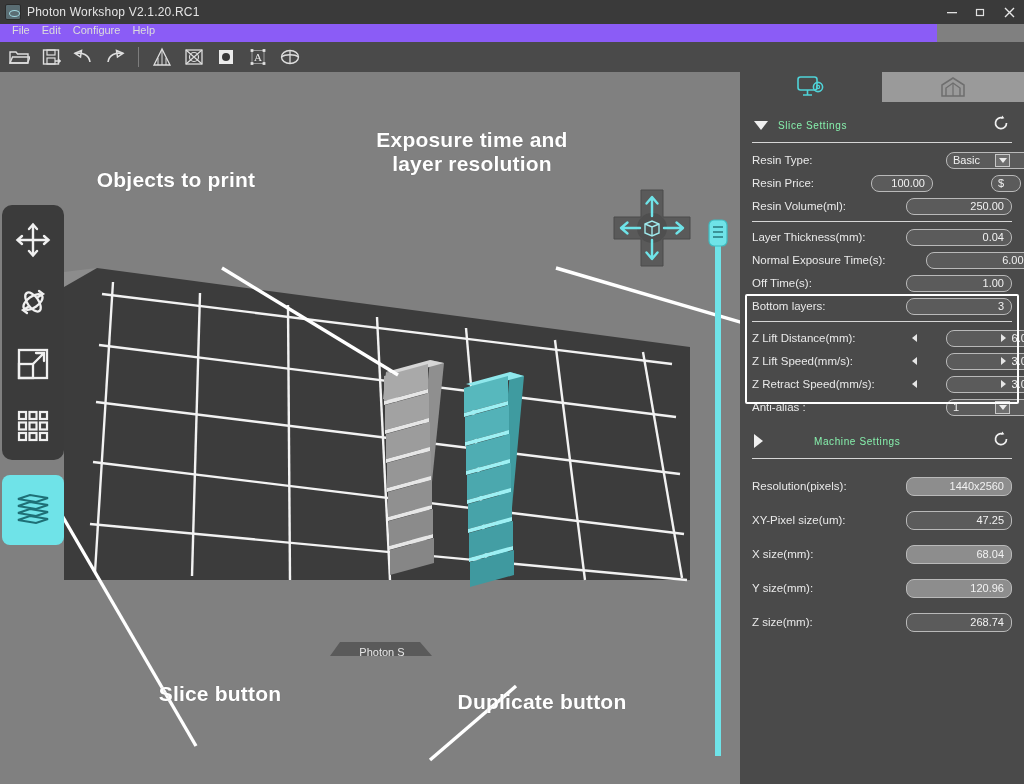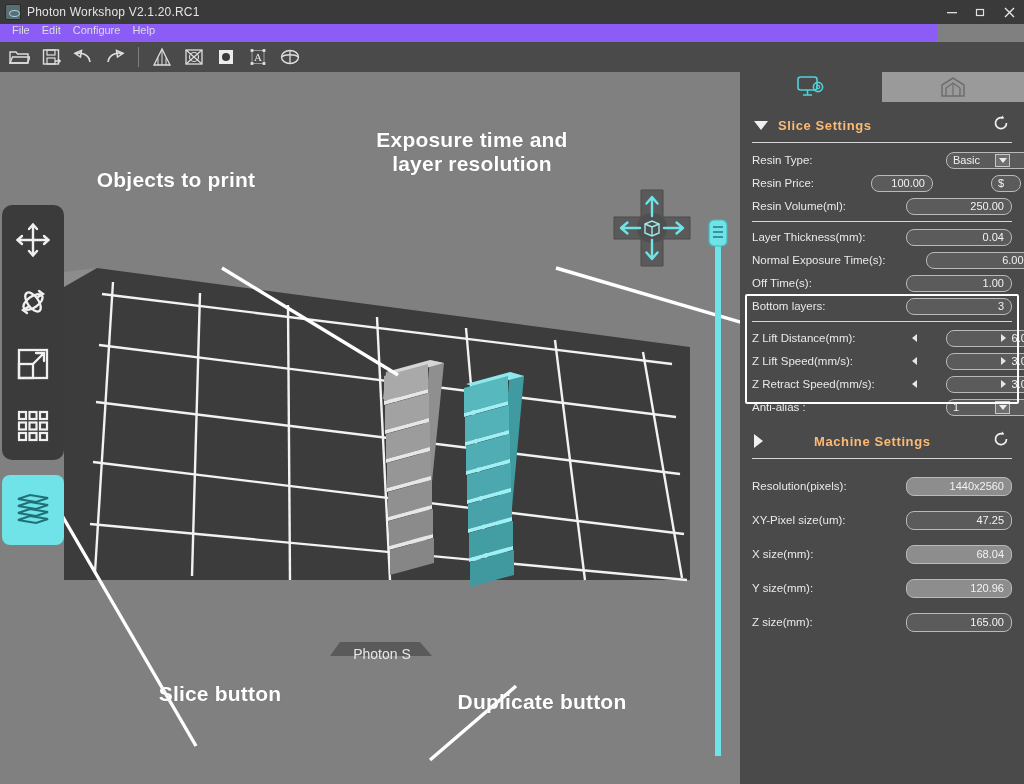--- a/index.html
+++ b/index.html
@@ -96,21 +96,21 @@
   }
   .tab.active { background: #4a4a4a; }
   .tab.inactive { background: #9a9a9a; }
 
   .section-head {
     display: flex; align-items: center; height: 30px; margin-top: 8px; padding: 0 14px;
   }
   .tri { width: 0; height: 0; margin-right: 10px; }
   .tri.down { border-left: 7px solid transparent; border-right: 7px solid transparent; border-top: 9px solid #f0f0f0; }
   .tri.right { border-top: 7px solid transparent; border-bottom: 7px solid transparent; border-left: 9px solid #f0f0f0; }
-  .section-title { color: #fdba74; font-size: 13px; font-weight: bold; letter-spacing: .6px; }
+  .section-title { color: #86efac; font-size: 10px; font-weight: normal; letter-spacing: .6px; }
   .refresh { margin-left: auto; }
   .hr { height: 1px; background: #d6d6d6; margin: 2px 12px 0 12px; }
 
   .rows { padding: 6px 12px 0 12px; }
   .row {
     display: flex; align-items: center; height: 22px; margin-bottom: 1px;
   }
   .row .lbl { color: #e9e9e9; font-size: 11.5px; flex: 0 0 auto; }
   .row .ctl { margin-left: auto; display: flex; align-items: center; }
 
@@ -328,21 +328,21 @@
 
       <g stroke="#ffffff" stroke-width="3.4" fill="none">
         <path d="M222,196 L398,303"></path>
         <path d="M556,196 L750,253"></path>
         <path d="M196,674 L60,440"></path>
         <path d="M430,688 L516,614"></path>
         <path d="M516,614 L703,482" stroke-width="0"></path>
       </g>
     </svg>
 
-    <div style="position:absolute; left:330px; top:574px; width:104px; text-align:center; color:#e7e7e7; font-size:14px;">Photon S</div>
+    <div style="position:absolute; left:330px; top:574px; width:104px; text-align:center; color:#e7e7e7; font-size:11px;">Photon S</div>
 
     <div class="tool-rail">
       <div class="rail-btn">
         <svg width="40" height="40" viewBox="0 0 40 40">
           <g stroke="#f0f0f0" stroke-width="2.4" fill="none" stroke-linecap="round">
             <path d="M20 5 V35 M5 20 H35"></path>
             <path d="M16 9 L20 4.5 L24 9"></path>
             <path d="M16 31 L20 35.5 L24 31"></path>
             <path d="M9 16 L4.5 20 L9 24"></path>
             <path d="M31 16 L35.5 20 L31 24"></path>
@@ -612,19 +612,19 @@
       </div>
       <div class="row2">
         <div class="lbl">Y size(mm):</div>
         <div class="ctl">
             <div class="field big light">120.96</div>
           </div>
       </div>
       <div class="row2">
         <div class="lbl">Z size(mm):</div>
         <div class="ctl">
-            <div class="field big">165.00</div>
+            <div class="field big">268.74</div>
           </div>
       </div>
     </div>
 
   </div>
 </div>
 
 </body></html>

